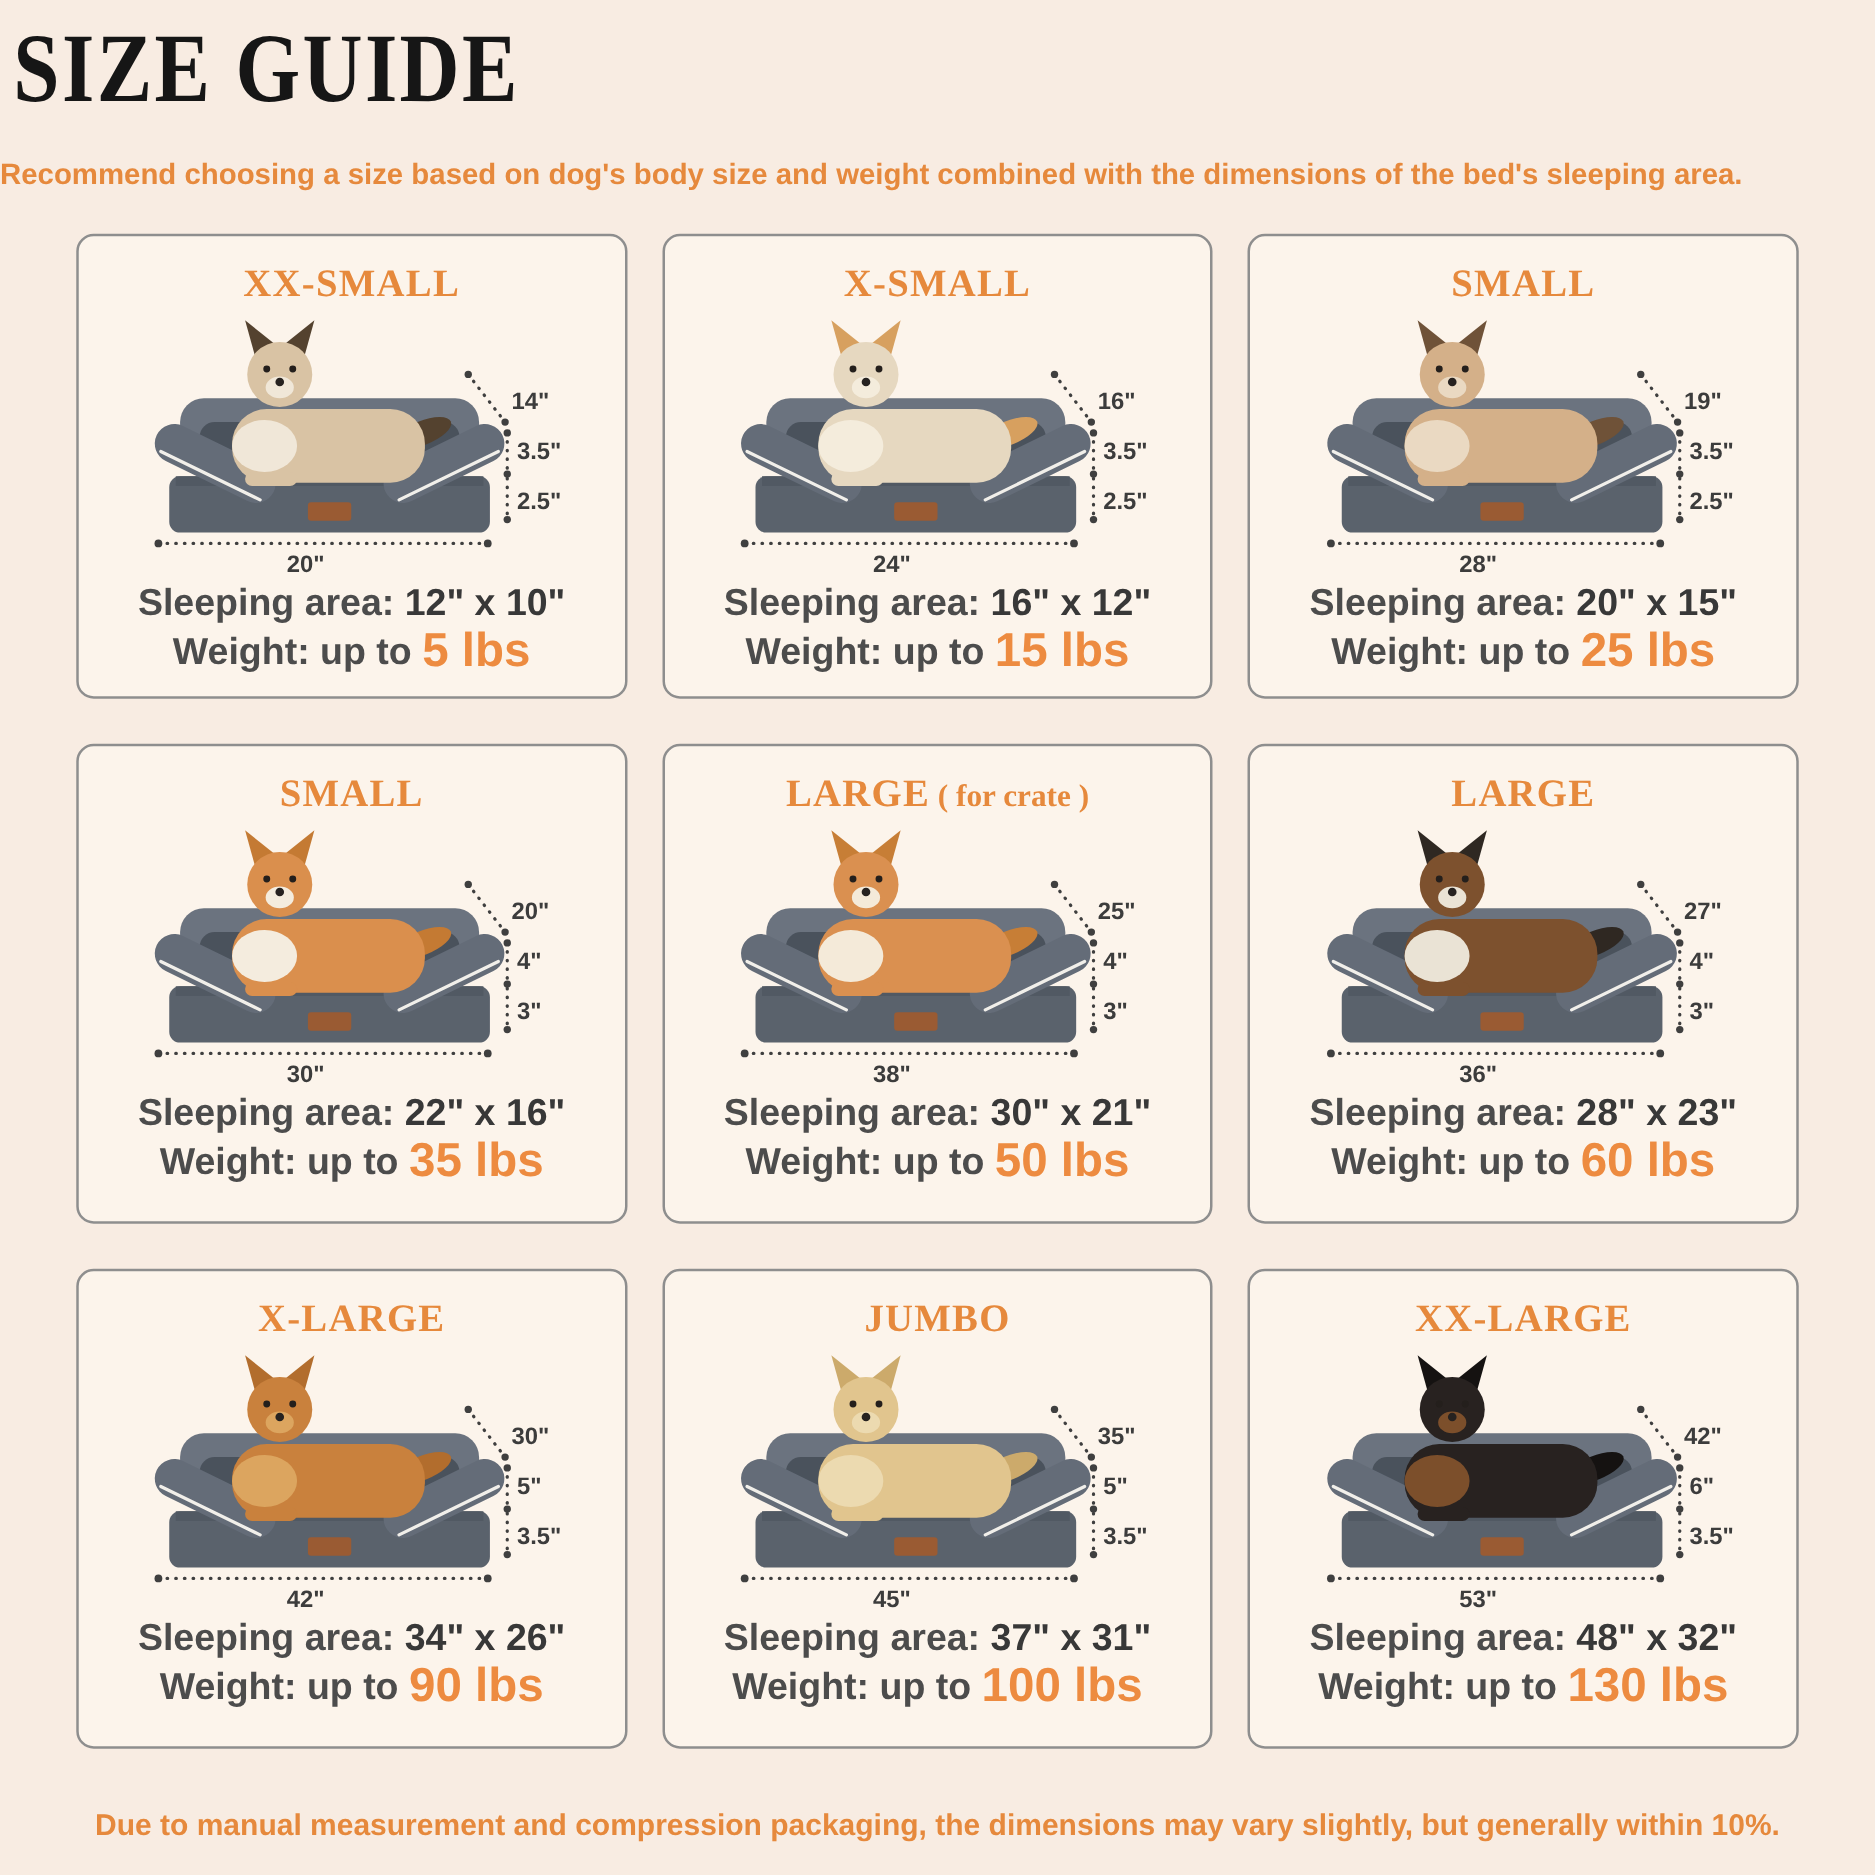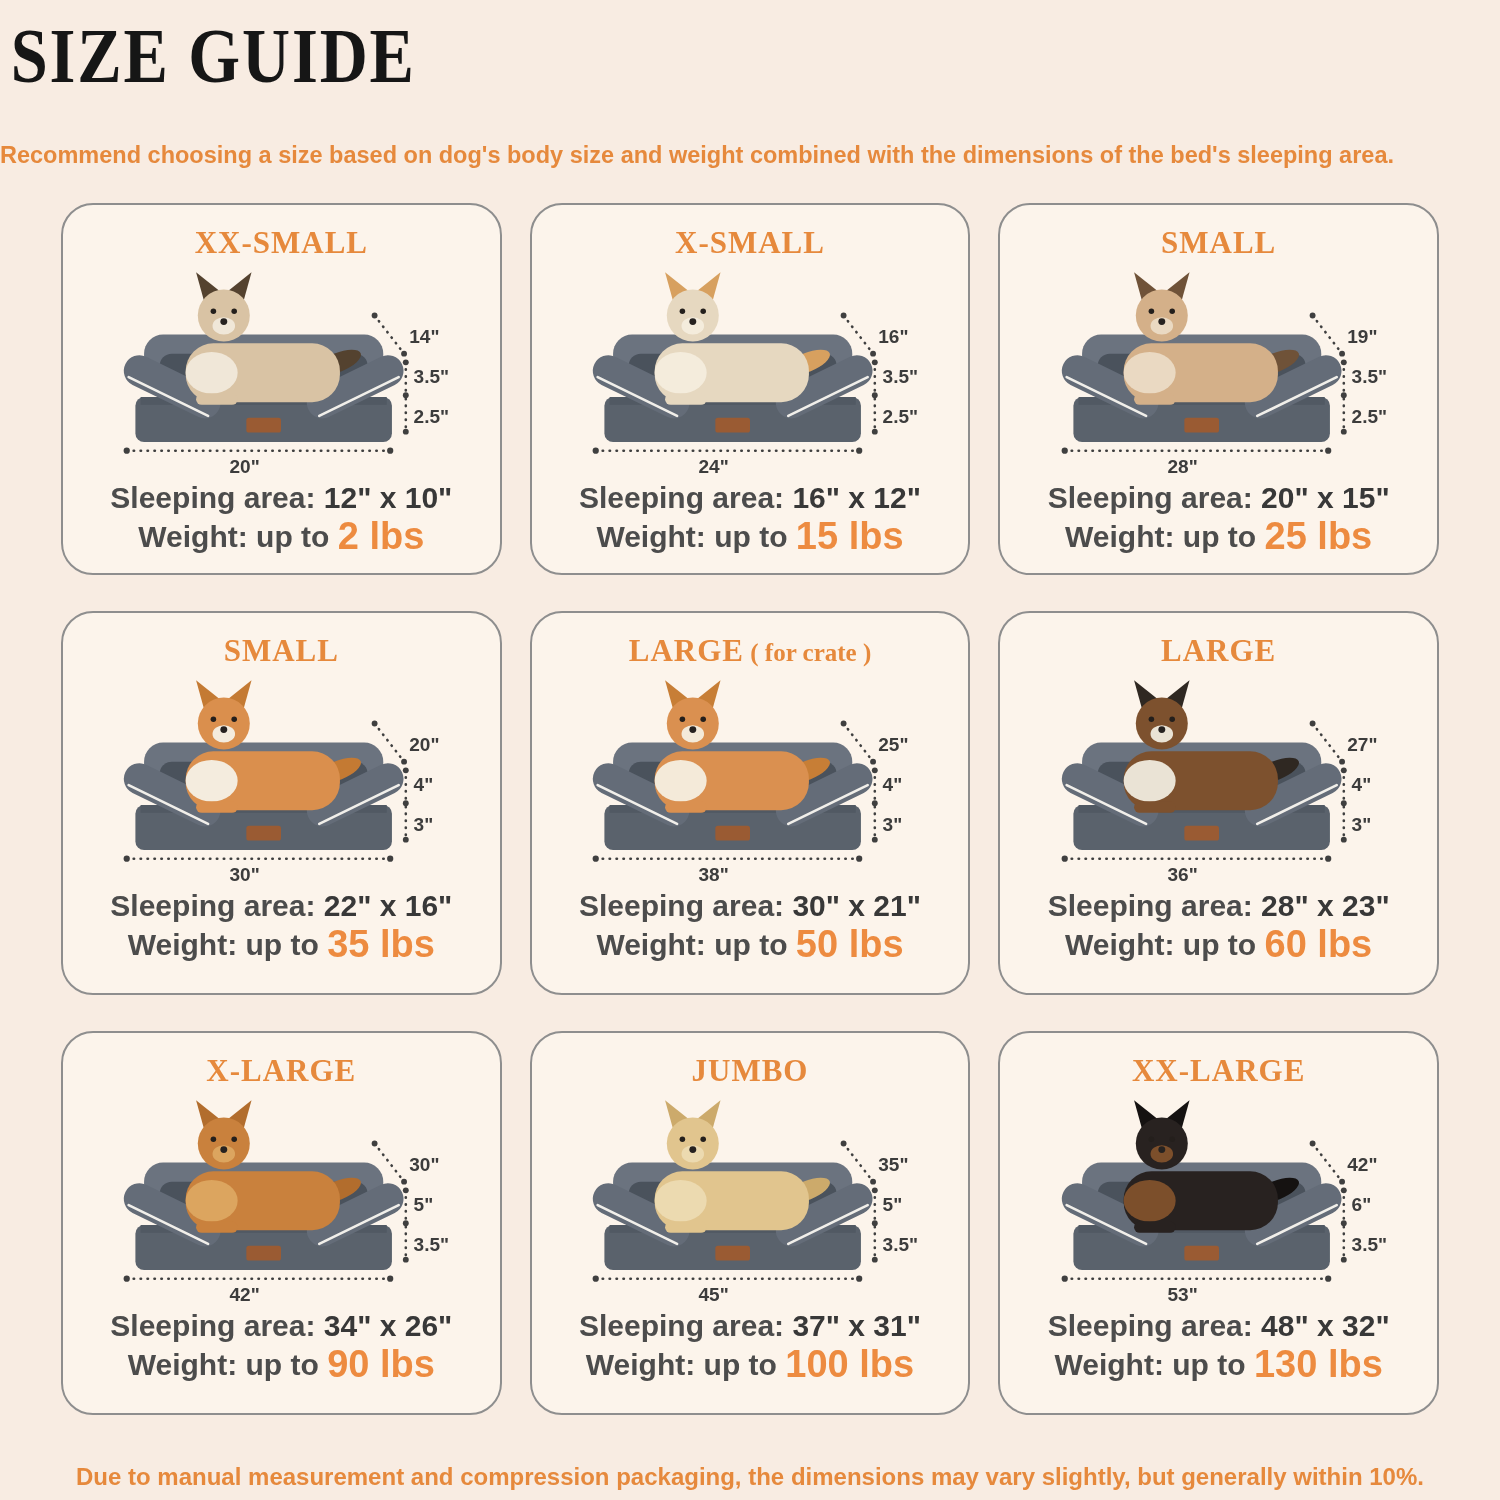--- a/index.html
+++ b/index.html
@@ -15,37 +15,37 @@
     display:inline-block;
     font-family:"Liberation Serif", serif;
     font-weight:700;
     font-size:70px;
     color:#161616;
     letter-spacing:2px;
     transform:scale(0.95,1.12);
     margin:0;
   }
   .subtitle{
-    margin-top:46px;
+    margin-top:30px;
     font-size:23.5px;
     font-weight:700;
     color:#E6893C;
   }
   .grid{
     width:1378px;
     margin:34px auto 0;
     display:grid;
     grid-template-columns:repeat(3,1fr);
     grid-template-rows:372px 384px 384px;
     gap:36px 28px;
   }
   .card{
     background:#FCF4EB;
     border:2px solid #8E8E8E;
-    border-radius:32px;
+    border-radius:14px;
     padding:14px 10px 14px;
     text-align:center;
     box-sizing:border-box;
     overflow:hidden;
   }
   .card-title{
     font-family:"Liberation Serif", serif;
     font-weight:700;
     font-size:31px;
     letter-spacing:1px;
@@ -160,21 +160,21 @@
       </g>
     </svg>
 
     <div class="line">
       <span class="lbl">Sleeping area:</span>
       <span class="val">12" x 10"</span>
     </div>
     <div class="line weight-line">
       <span class="lbl">Weight:</span>
       <span class="lbl">up to</span>
-      <span class="wval">2 lbs</span>
+      <span class="wval">5 lbs</span>
     </div>
   </div>
 
   <div class="card">
     <div class="card-title"><span>X-SMALL</span><span class="suffix"></span></div>
 
     <svg class="bed-svg" viewBox="0 0 420 240" aria-hidden="true">
 
       <g>
         <rect x="52" y="78" width="276" height="46" rx="22" fill="#6B737F"></rect>

